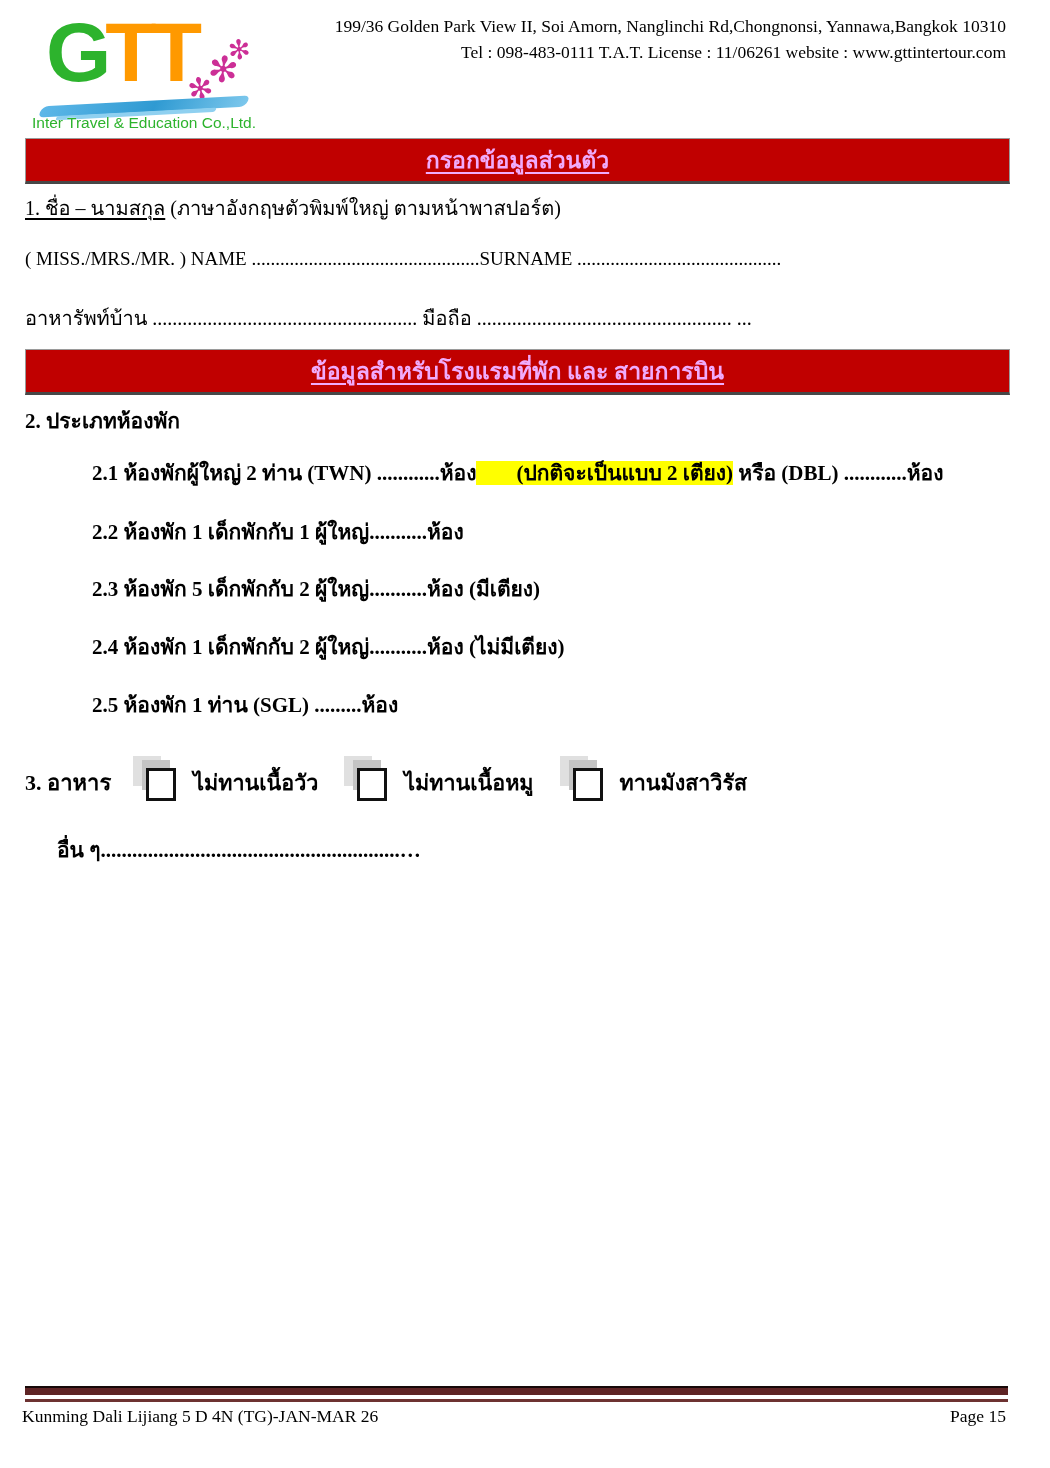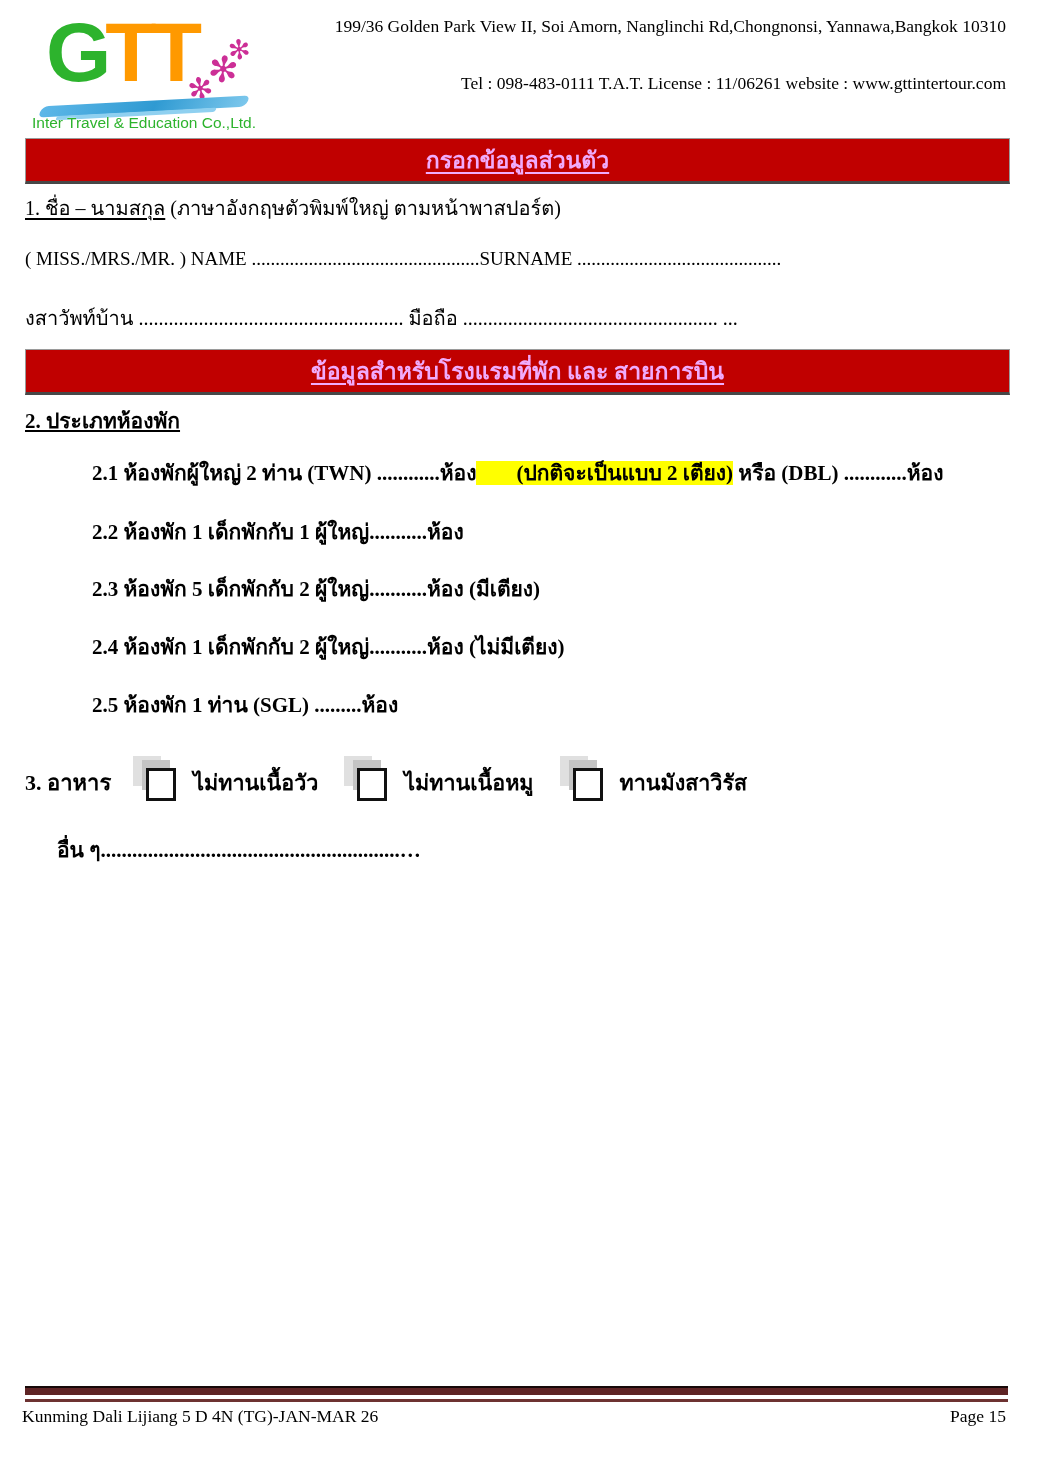--- a/index.html
+++ b/index.html
@@ -17,36 +17,36 @@
   .f1{left:156px;top:66px;font-size:30px;transform:rotate(-12deg);}
   .f2{left:176px;top:44px;font-size:36px;transform:rotate(8deg);}
   .f3{left:196px;top:28px;font-size:27px;transform:rotate(-5deg);}
   .brush{position:absolute;left:8px;top:93px;width:208px;height:11px;background:linear-gradient(90deg,#5db7e8,#2f9ad2 55%,#7cc7ec);
     border-radius:6px/5px;transform:rotate(-3deg) skewX(-28deg);}
   .brush2{position:absolute;left:24px;top:104px;width:160px;height:4px;background:#8fd0f0;border-radius:3px;transform:rotate(-3deg) skewX(-28deg);}
   .logo-tagline{position:absolute;left:0px;top:106px;width:230px;font-family:"Liberation Sans","DejaVu Sans",sans-serif;
     font-weight:normal;font-size:15.5px;color:#2db32d;text-shadow:0 0 2px #ffffff;white-space:nowrap;}
   .header-text{position:absolute;right:44px;top:16px;width:780px;text-align:right;font-size:17.5px;}
   .header-line1{display:block;}
-  .header-line2{display:block;margin-top:36px;text-align:right;}
+  .header-line2{display:block;margin-top:5px;text-align:right;}
   
   .banner{
     position:absolute;left:25px;width:983px;height:42px;background:#c00000;
     border:1px solid #9a9a9a;border-bottom:3px solid #474747;
     display:flex;align-items:center;justify-content:center;
   }
   .banner-text{color:#f0abfc;font-weight:bold;font-size:23px;text-decoration:underline;text-underline-offset:4px;}
   .banner1{top:138px;}
   .banner2{top:349px;}
   
   .line{position:absolute;left:25px;white-space:nowrap;}
   .t20{font-size:20px;}
   .t21{font-size:21px;}
   .u{text-decoration:underline;text-underline-offset:3px;}
-  .b{font-weight:bold;text-decoration:underline;}
+  .b{font-weight:bold;}
   .line-title1{top:192px;}
   .line-name{top:248px;font-size:19px;}
   .line-phone{top:302px;}
   .sec2-title{top:404px;}
   .item{position:absolute;left:92px;white-space:nowrap;font-weight:bold;font-size:21px;}
   .i21{top:456px;}
   .i22{top:515px;}
   .i23{top:572px;}
   .i24{top:630px;}
   .i25{top:688px;}
@@ -90,21 +90,21 @@
   <div class="banner banner1">
     <span class="banner-text">กรอกข้อมูลส่วนตัว</span>
   </div>
 
   <div class="line t20 line-title1">
     <span class="u">1. ชื่อ – นามสกุล</span><span>  (ภาษาอังกฤษตัวพิมพ์ใหญ่ ตามหน้าพาสปอร์ต)</span>
   </div>
 
   <div class="line line-name">( MISS./MRS./MR. )  NAME ................................................SURNAME ...........................................</div>
 
-  <div class="line t20 line-phone">งสาวัพท์บ้าน .....................................................  มือถือ ................................................... ...</div>
+  <div class="line t20 line-phone">อาหารัพท์บ้าน .....................................................  มือถือ ................................................... ...</div>
 
   <div class="banner banner2">
     <span class="banner-text">ข้อมูลสำหรับโรงแรมที่พัก และ สายการบิน</span>
   </div>
 
   <div class="line t21 b sec2-title">2. ประเภทห้องพัก</div>
 
   <div class="item i21">
     <span>2.1 ห้องพักผู้ใหญ่ 2 ท่าน (TWN) ............ห้อง</span><span class="hl">(ปกติจะเป็นแบบ 2 เตียง)</span><span> หรือ (DBL) ............ห้อง</span>
   </div>

